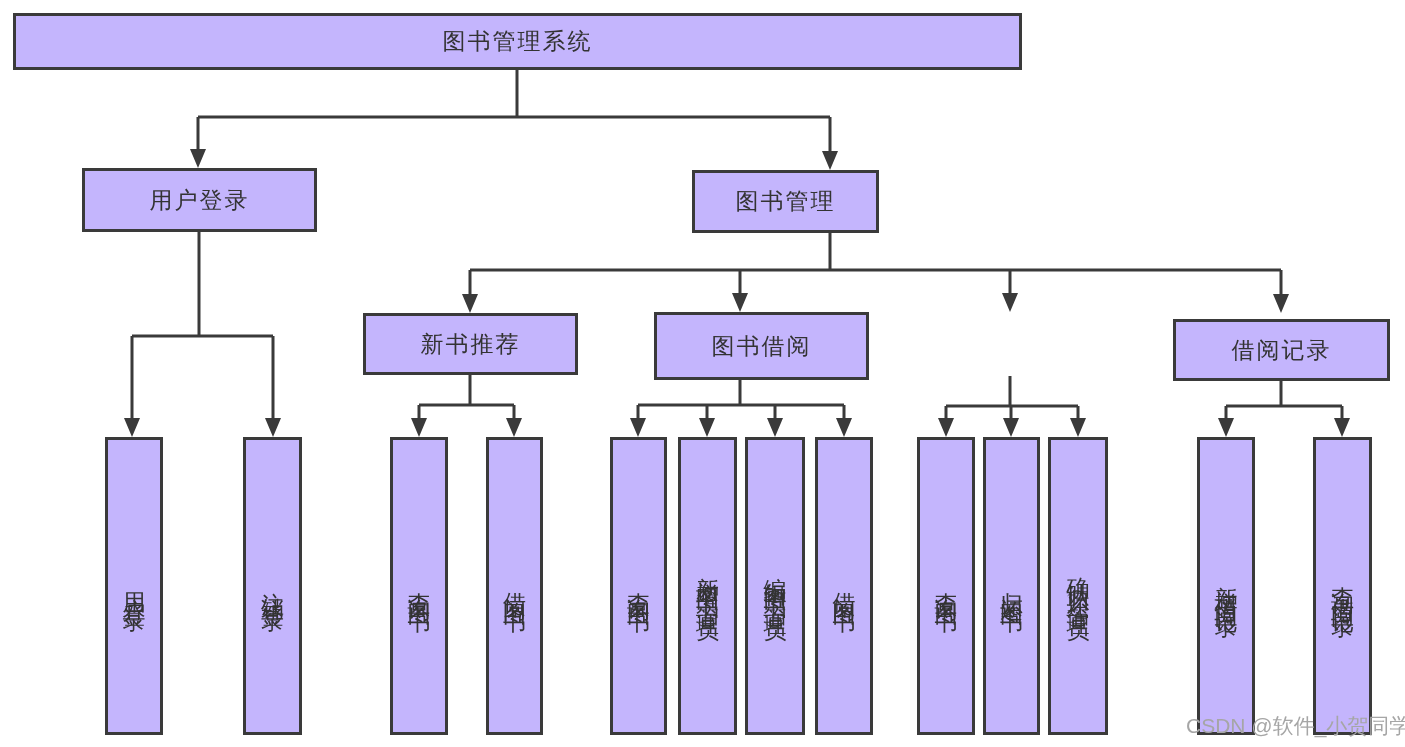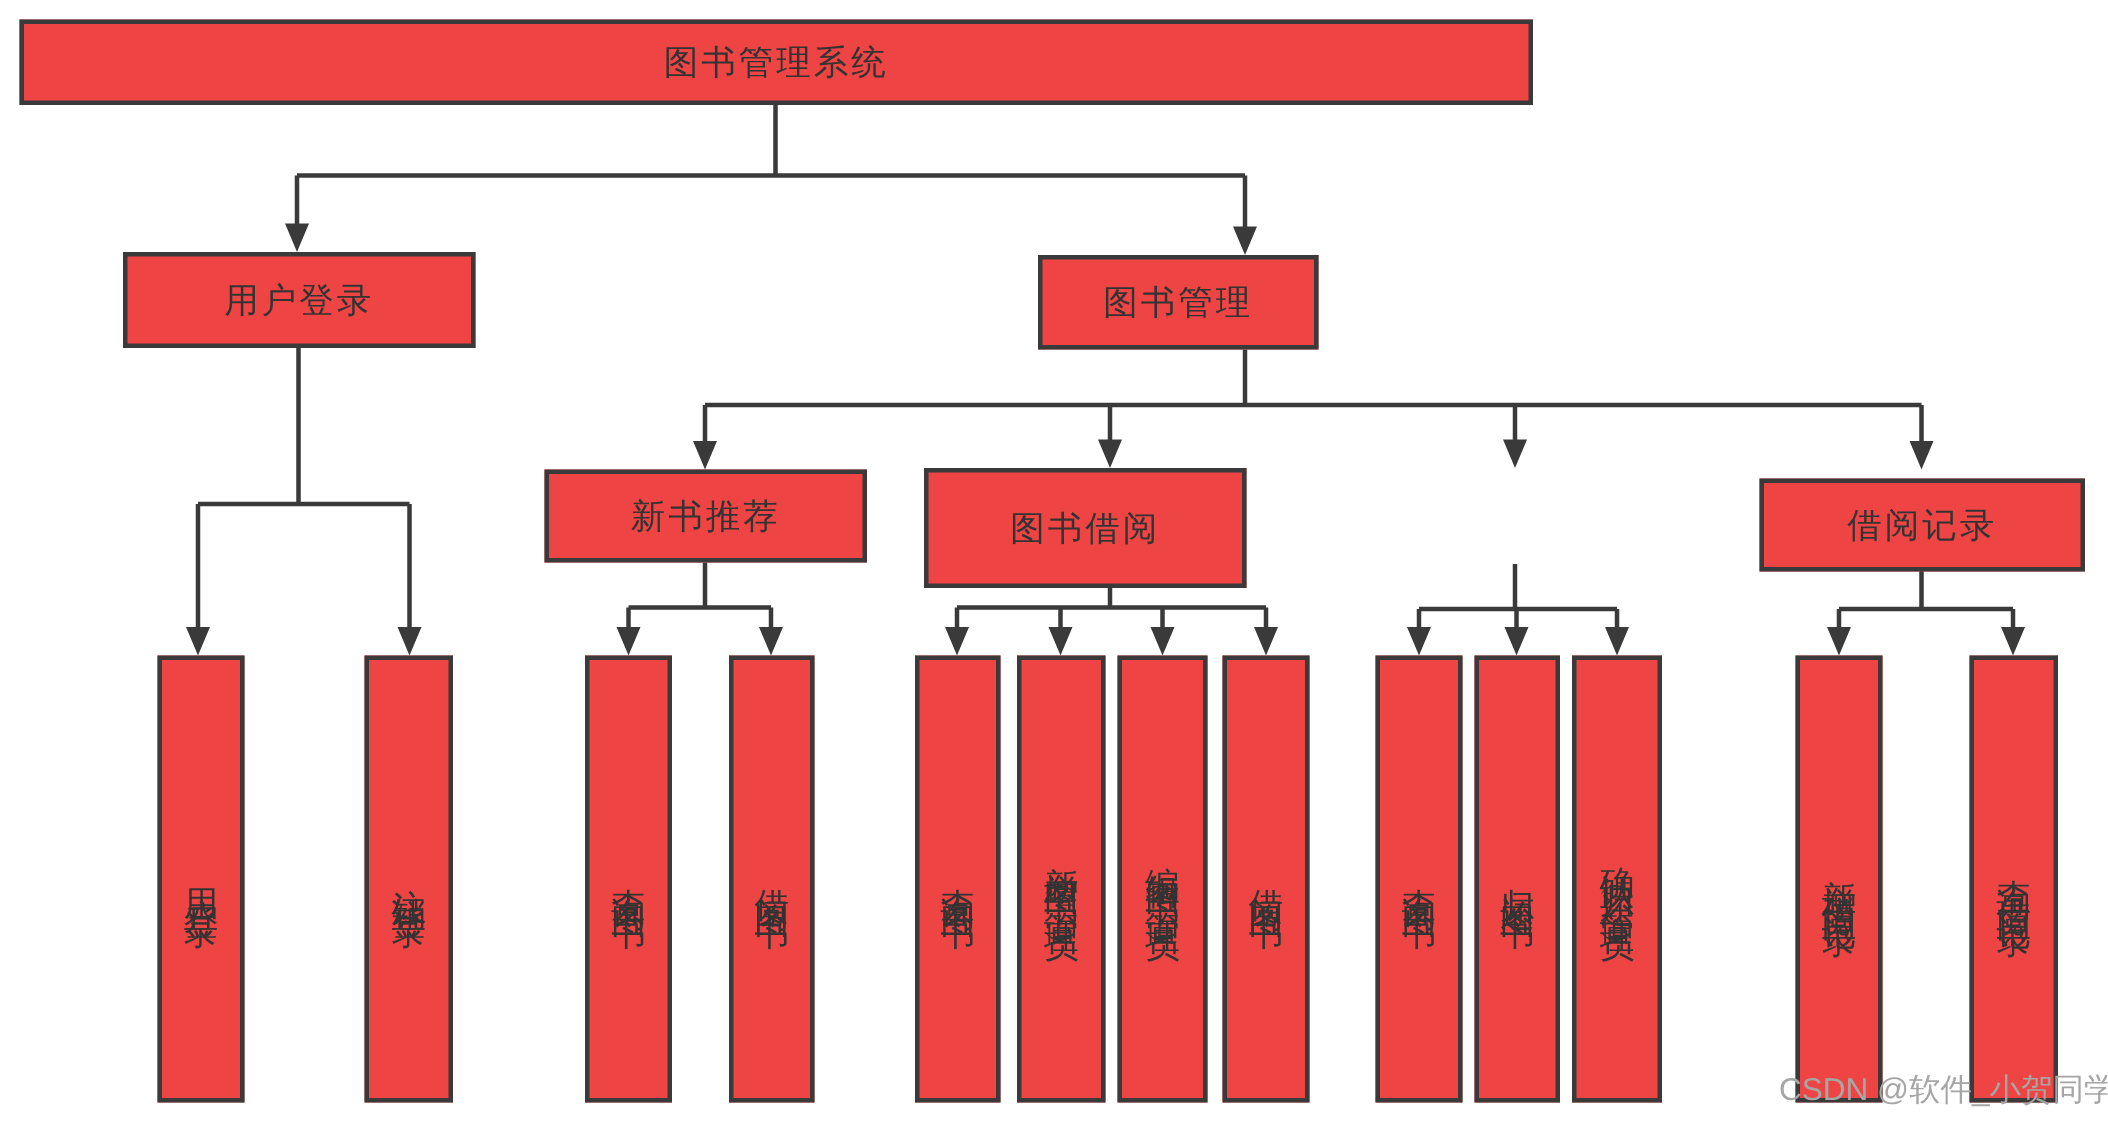--- a/index.html
+++ b/index.html
@@ -32,21 +32,21 @@
     stroke-width: 3;
     fill: none;
   }
   .connectors .arrow-path {
     fill: var(--line, #3a3a3a);
     stroke: none;
   }
   .node {
     position: absolute;
     border: 3px solid var(--line, #3a3a3a);
-    background: #ef4444;
+    background: #c4b5fd;
     display: flex;
     align-items: center;
     justify-content: center;
     z-index: 2;
   }
   .node .h-label {
     font-size: 23px;
     letter-spacing: 2px;
     color: var(--text, #333333);
     white-space: nowrap;
@@ -103,21 +103,21 @@
   <div class="node" style="left:82px;top:168px;width:235px;height:64px">
     <span class="h-label">用户登录</span>
   </div>
   <div class="node" style="left:692px;top:170px;width:187px;height:63px">
     <span class="h-label">图书管理</span>
   </div>
 
   <div class="node" style="left:363px;top:313px;width:215px;height:62px">
     <span class="h-label">新书推荐</span>
   </div>
-  <div class="node" style="left:616px;top:312px;width:215px;height:80px">
+  <div class="node" style="left:654px;top:312px;width:215px;height:68px">
     <span class="h-label">图书借阅</span>
   </div>
   <div class="node" style="left:1173px;top:319px;width:217px;height:62px">
     <span class="h-label">借阅记录</span>
   </div>
 
   <div class="node leaf" style="left:105px;top:437px;width:58px;height:298px">
     <span class="v-label">用户登录</span>
   </div>
   <div class="node leaf" style="left:243px;top:437px;width:59px;height:298px">

